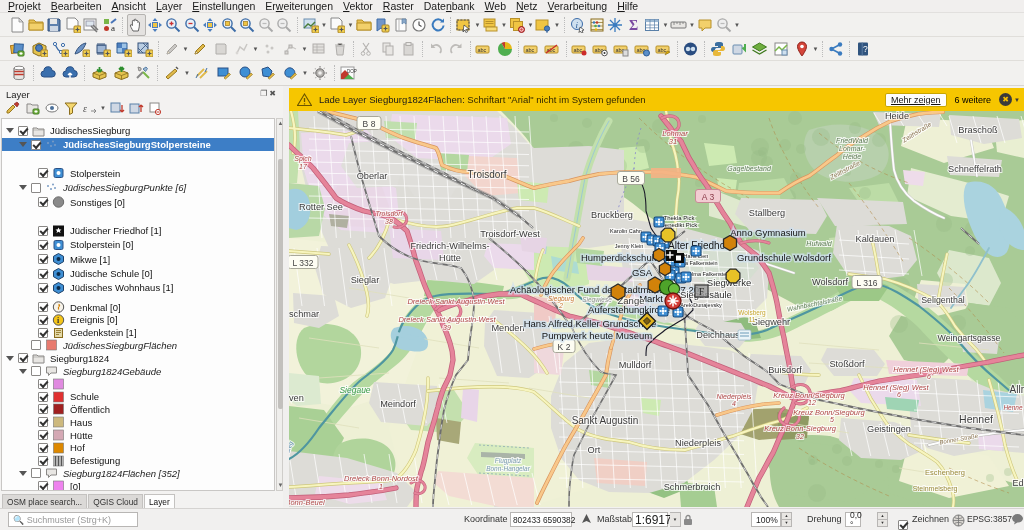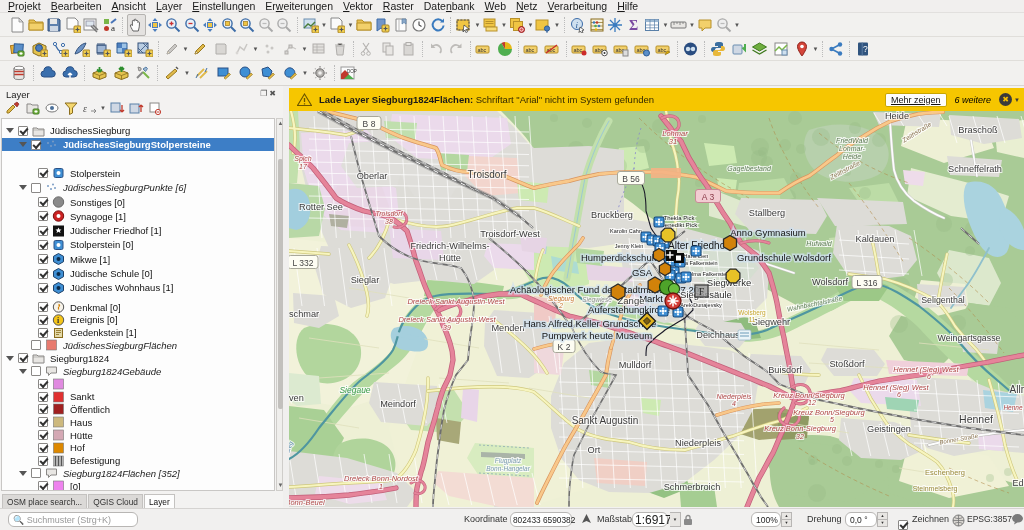--- a/index.html
+++ b/index.html
@@ -32,23 +32,23 @@
 .row.sel{background:#3d7ec6}
 .row.sel .lbl{color:#fff;font-weight:bold}
 .row.it .lbl{font-style:italic;color:#222}
 .chk{width:10px;height:10px;border:1px solid #8a8886;background:#fff;border-radius:1px;position:relative;flex:0 0 auto}
 .chk.c:before{content:"";position:absolute;left:1px;top:1px;width:6px;height:3px;border-left:2px solid #333;border-bottom:2px solid #333;transform:rotate(-48deg)}
 .arrow{width:0;height:0;border-left:4px solid transparent;border-right:4px solid transparent;border-top:5px solid #555;flex:0 0 auto;margin-right:4px}
 .tabs{left:0;top:493px;width:283px;height:15px;background:#f3f2f1;display:flex;align-items:flex-end}
 .tab{height:14px;font-size:8.3px;color:#333;padding:2px 4px 0;background:#dbd9d7;border:1px solid #c4c2c0;border-bottom:none;margin-right:1px;white-space:nowrap}
 .tab.act{background:#fdfdfd;color:#111}
 .statusbar{left:0;top:508px;width:1024px;height:22px;background:#f1f0ef;border-top:1px solid #d5d3d1;display:flex;align-items:center;font-size:9px;color:#333}
-.sinput{background:#fff;border:1px solid #b8b6b4;border-radius:6px;height:15px;display:flex;align-items:center;padding:0 4px;color:#222}
+.sinput{background:#fff;border:1px solid #b8b6b4;border-radius:0;height:15px;display:flex;align-items:center;padding:0 4px;color:#222}
 .warn{left:289px;top:88px;width:735px;height:23px;background:#f6c600;display:flex;align-items:center;z-index:5}
-.warn .bold{font-weight:bold;font-size:9.5px;color:#1a1a1a}
+.warn .bold{font-weight:normal;font-size:9.5px;color:#1a1a1a}
 .warn .norm{font-size:9.5px;color:#332a00}
 .mehr{background:#fdfdfd;border:1px solid #c9a500;font-size:9px;color:#111;padding:1px 5px;border-radius:2px}
 .splitter{left:283px;top:86px;width:6px;height:421px;background:#f0efee}
 svg{display:block}
 </style></head><body>
 <div class="abs menubar">
     <span><u>P</u>rojekt</span>
     <span><u>B</u>earbeiten</span>
     <span><u>A</u>nsicht</span>
     <span><u>L</u>ayer</span>
@@ -1201,21 +1201,21 @@
 <div class="abs warn">
 <div style="margin:0 7px 0 8px">
       <svg width="15" height="13" viewBox="0 0 15 13">
         <path d="M7.5 1L14.5 12.5H.5z" fill="none" stroke="#6a5500" stroke-width="1.1"></path>
         <path d="M7.5 5v4M7.5 10.3v1.2" stroke="#6a5500" stroke-width="1.3"></path>
       </svg>
     </div>
 <span class="bold">Lade Layer Siegburg1824Flächen:</span>&nbsp;<span class="norm">Schriftart "Arial" nicht im System gefunden</span>
 <div style="flex:1"></div>
 <div class="mehr" style="text-decoration:underline">Mehr zeigen</div>
-<span style="font-style:italic;font-size:9px;margin:4px 8px">6 weitere</span>
+<span style="font-size:9px;margin:4px 8px">6 weitere</span>
 <div style="width:13px;height:13px;border-radius:50%;background:#3a3a3a;color:#f8bf00;font-size:8px;display:flex;align-items:center;justify-content:center;margin-right:2px">✖</div>
 <div style="font-size:6px;color:#3a3a3a;margin-right:4px">▼</div>
 </div>
 <div class="abs panel">
 <div class="ptitle">Layer</div>
 <div style="position:absolute;right:5px;top:3px;font-size:8px;color:#555;letter-spacing:2px">❐✖</div>
 <div class="ptool">
       <div class="ico">
         <svg width="16" height="14" viewBox="0 0 16 14">
           <path d="M1 10l6-6 2 2-6 6H1z" fill="#e0b94a" stroke="#9a7a20"></path>
@@ -1324,32 +1324,20 @@
         <div style="width:24px;flex:0 0 auto"></div>
         <div style="width:12px;flex:0 0 auto"></div>
         <div class="chk c"></div>
         <div style="margin-left:4px;flex:0 0 auto;display:flex">
           <svg width="13" height="12" viewBox="0 0 13 12">
             <circle cx="6.5" cy="6" r="5.2" fill="#8a8a8a" stroke="#6c6c6c"></circle>
           </svg>
         </div>
         <div class="lbl">Sonstiges [0]</div>
       </div>
-      <div class="row" style="top:90.8px">
-        <div style="width:24px;flex:0 0 auto"></div>
-        <div style="width:12px;flex:0 0 auto"></div>
-        <div class="chk c"></div>
-        <div style="margin-left:4px;flex:0 0 auto;display:flex">
-          <svg width="13" height="12" viewBox="0 0 13 12">
-            <circle cx="6.5" cy="6" r="5.2" fill="#cc2222" stroke="#7a0f0f"></circle>
-            <circle cx="6.5" cy="6" r="2" fill="#fff"></circle>
-          </svg>
-        </div>
-        <div class="lbl">Synagoge [1]</div>
-      </div>
       <div class="row" style="top:105.1px">
         <div style="width:24px;flex:0 0 auto"></div>
         <div style="width:12px;flex:0 0 auto"></div>
         <div class="chk c"></div>
         <div style="margin-left:4px;flex:0 0 auto;display:flex">
           <svg width="13" height="12" viewBox="0 0 13 12">
             <rect x="1" y="0.5" width="11" height="11" fill="#111"></rect>
             <path d="M6.5 2.5l1 2h2l-1.6 1.4.6 2-2-1.2-2 1.2.6-2L3.5 4.5h2z" fill="#fff"></path>
           </svg>
         </div>
@@ -1487,21 +1475,21 @@
       </div>
       <div class="row" style="top:271.1px">
         <div style="width:24px;flex:0 0 auto"></div>
         <div style="width:12px;flex:0 0 auto"></div>
         <div class="chk c"></div>
         <div style="margin-left:4px;flex:0 0 auto;display:flex">
           <svg width="13" height="12" viewBox="0 0 13 12">
             <rect x="1.5" y="1" width="10" height="10" fill="#e03030" stroke="#777" stroke-width=".6"></rect>
           </svg>
         </div>
-        <div class="lbl">Sankt</div>
+        <div class="lbl">Schule</div>
       </div>
       <div class="row" style="top:283.9px">
         <div style="width:24px;flex:0 0 auto"></div>
         <div style="width:12px;flex:0 0 auto"></div>
         <div class="chk c"></div>
         <div style="margin-left:4px;flex:0 0 auto;display:flex">
           <svg width="13" height="12" viewBox="0 0 13 12">
             <rect x="1.5" y="1" width="10" height="10" fill="#a02020" stroke="#777" stroke-width=".6"></rect>
           </svg>
         </div>
@@ -1606,21 +1594,21 @@
         <path d="M3 5V3.5a2 2 0 0 1 4 0V5" fill="none" stroke="#8a8a8a" stroke-width="1.3"></path>
       </svg>
     </div>
 <span class="abs" style="left:697px;top:22px">Vergrößerung</span>
 <div class="sinput abs" style="left:751px;top:3px;width:30px;font-size:8.5px">100%</div>
 <div class="abs" style="left:781px;top:3px;display:flex;flex-direction:column">
       <div style="width:11px;height:7.5px;background:#e8e6e3;border:1px solid #b8b6b4;font-size:4px;text-align:center;line-height:6px">▲</div>
       <div style="width:11px;height:7.5px;background:#e8e6e3;border:1px solid #b8b6b4;border-top:none;font-size:4px;text-align:center;line-height:5px">▼</div>
     </div>
 <span class="abs" style="left:807px;top:4.5px">Drehung</span>
-<div class="sinput abs" style="left:845px;top:3px;width:32px;font-size:8.5px">0,0 °</div>
+<div class="sinput abs" style="left:845px;top:3px;width:16px;font-size:8.5px">0,0 °</div>
 <div class="abs" style="left:877px;top:3px;display:flex;flex-direction:column">
       <div style="width:11px;height:7.5px;background:#e8e6e3;border:1px solid #b8b6b4;font-size:4px;text-align:center;line-height:6px">▲</div>
       <div style="width:11px;height:7.5px;background:#e8e6e3;border:1px solid #b8b6b4;border-top:none;font-size:4px;text-align:center;line-height:5px">▼</div>
     </div>
 <div class="chk c abs" style="left:898px;top:5px"></div>
     <span class="abs" style="left:912px;top:4.5px">Zeichnen</span>
 <div class="abs" style="left:952px;top:4.5px">
       <svg width="13" height="13" viewBox="0 0 13 13">
         <circle cx="6.5" cy="6.5" r="5.5" fill="#d8d5d0" stroke="#777"></circle>
         <path d="M1 6.5h11M6.5 1v11M2.5 3.5c2.5 1.5 5.5 1.5 8 0M2.5 9.5c2.5-1.5 5.5-1.5 8 0" stroke="#777" stroke-width=".8" fill="none"></path>

